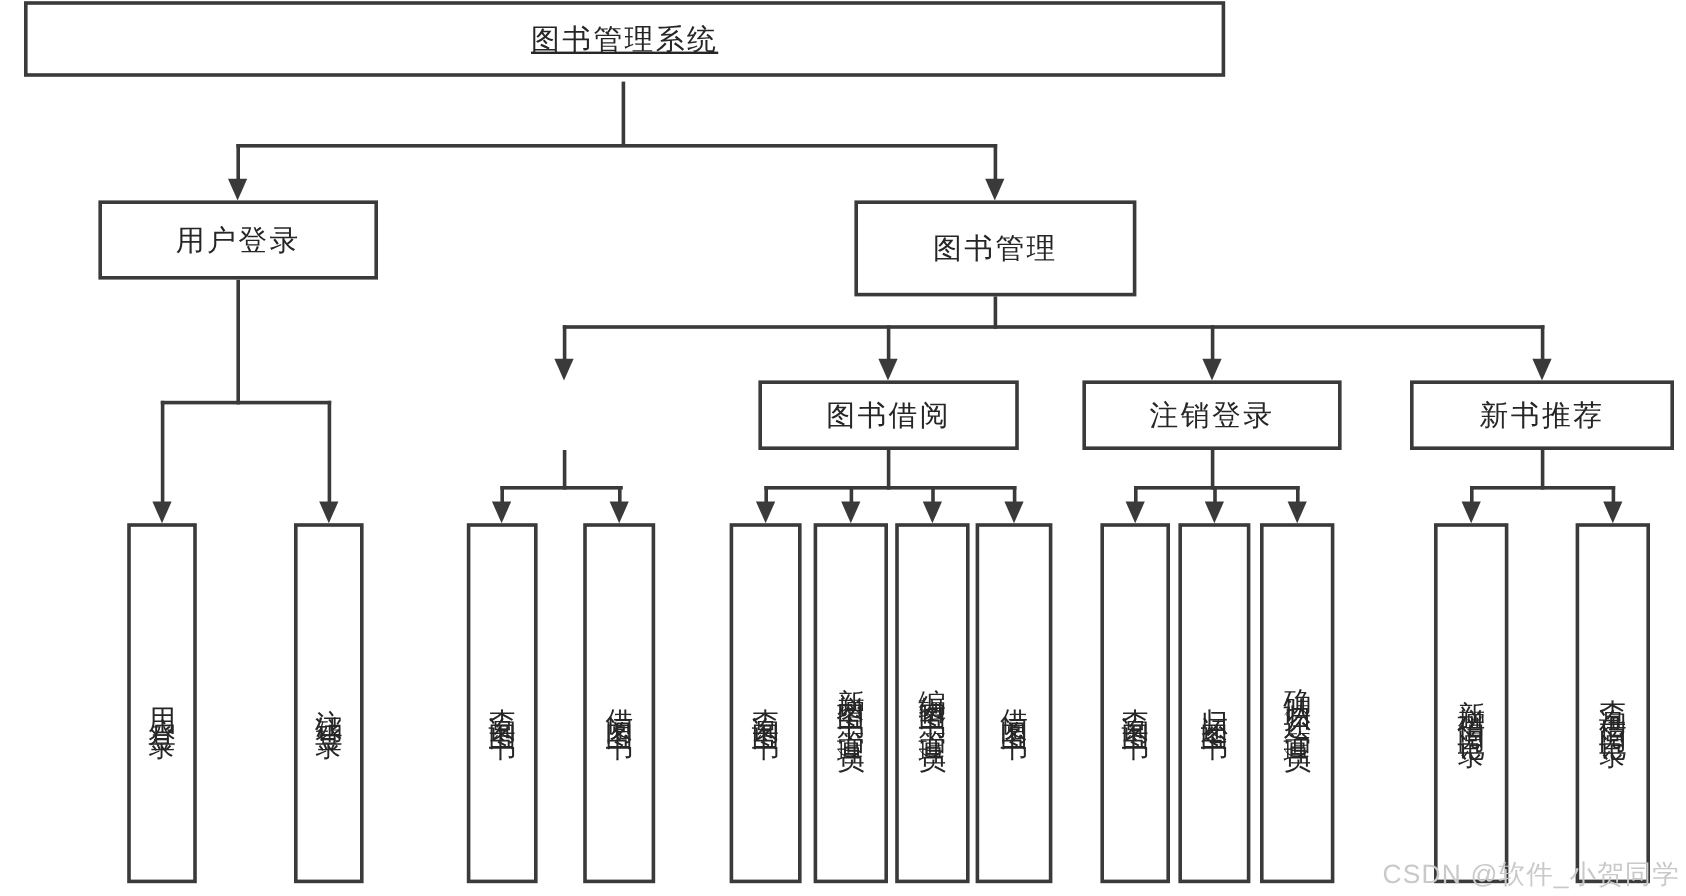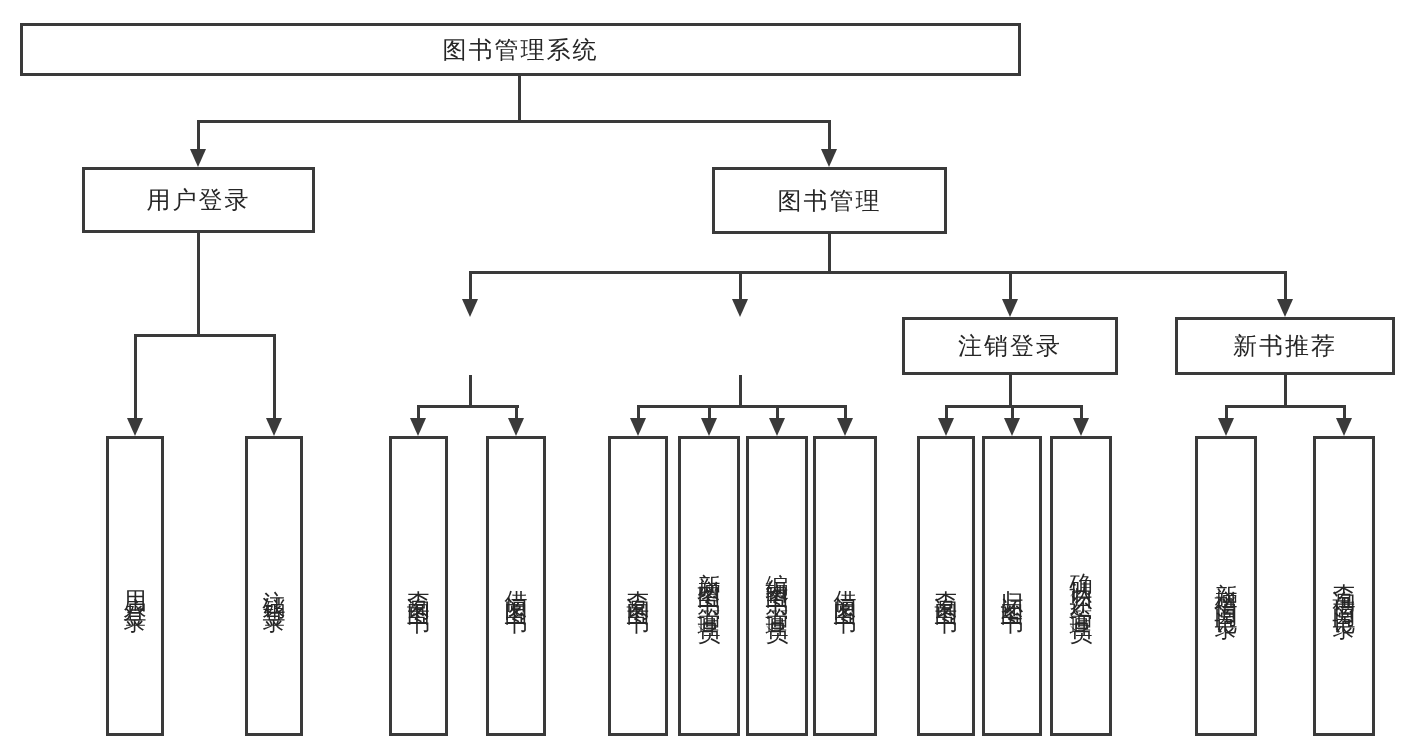--- a/index.html
+++ b/index.html
@@ -56,35 +56,35 @@
     letter-spacing: 1px;
     z-index: 5;
     white-space: nowrap;
   }
 </style>
 </head>
 <body>
 
 <div class="stage">
 
-  <div class="node" style="left:20px; top:23px; width:1001px; height:53px;">
+  <div class="node" style="left:20px; top:1px; width:1001px; height:63px;text-decoration:underline;">
     <span>图书管理系统</span>
   </div>
 
   <div class="vline" style="left:518px; top:68px; height:54px;"></div>
   <div class="hline" style="left:197px; top:120px; width:634px;"></div>
   <div class="vline" style="left:197px; top:120px; height:31px;"></div>
   <div class="arrow" style="left:190px; top:149px;"></div>
   <div class="vline" style="left:828px; top:120px; height:31px;"></div>
   <div class="arrow" style="left:821px; top:149px;"></div>
 
   <div class="node" style="left:82px; top:167px; width:233px; height:66px;">
     <span>用户登录</span>
   </div>
-  <div class="node" style="left:712px; top:167px; width:235px; height:67px;">
+  <div class="node" style="left:712px; top:167px; width:235px; height:80px;">
     <span>图书管理</span>
   </div>
 
   <div class="vline" style="left:197px; top:233px; height:104px;"></div>
   <div class="hline" style="left:134px; top:334px; width:142px;"></div>
   <div class="vline" style="left:134px; top:334px; height:86px;"></div>
   <div class="arrow" style="left:127px; top:418px;"></div>
   <div class="vline" style="left:273px; top:334px; height:86px;"></div>
   <div class="arrow" style="left:266px; top:418px;"></div>
 
@@ -92,20 +92,23 @@
   <div class="hline" style="left:469px; top:271px; width:818px;"></div>
   <div class="vline" style="left:469px; top:271px; height:30px;"></div>
   <div class="arrow" style="left:462px; top:299px;"></div>
   <div class="vline" style="left:739px; top:271px; height:30px;"></div>
   <div class="arrow" style="left:732px; top:299px;"></div>
   <div class="vline" style="left:1009px; top:271px; height:30px;"></div>
   <div class="arrow" style="left:1002px; top:299px;"></div>
   <div class="vline" style="left:1284px; top:271px; height:30px;"></div>
   <div class="arrow" style="left:1277px; top:299px;"></div>
 
+  <div class="node" style="left:632px; top:317px; width:217px; height:58px;">
+    <span>图书借阅</span>
+  </div>
   <div class="node" style="left:902px; top:317px; width:216px; height:58px;">
     <span>注销登录</span>
   </div>
   <div class="node" style="left:1175px; top:317px; width:220px; height:58px;">
     <span>新书推荐</span>
   </div>
 
   <div class="vline" style="left:469px; top:375px; height:33px;"></div>
   <div class="hline" style="left:417px; top:405px; width:102px;"></div>
   <div class="vline" style="left:417px; top:405px; height:16px;"></div>
@@ -177,14 +180,15 @@
     <span>确认归还（管理员）</span>
   </div>
 
   <div class="node leaf" style="left:1195px; top:436px; width:62px; height:300px;">
     <span>新增借阅记录</span>
   </div>
   <div class="node leaf" style="left:1313px; top:436px; width:62px; height:300px;">
     <span>查询借阅记录</span>
   </div>
 
+  <div class="watermark">CSDN @软件_小贺同学</div>
 
 </div>
 
 </body></html>

